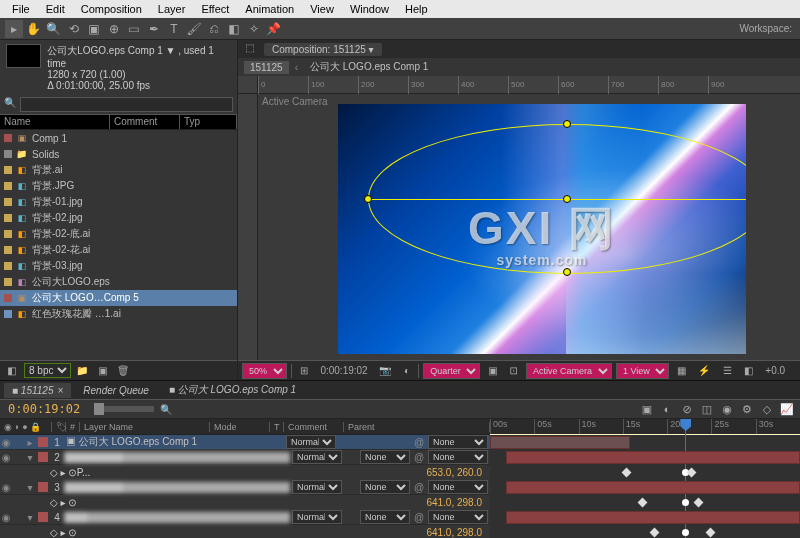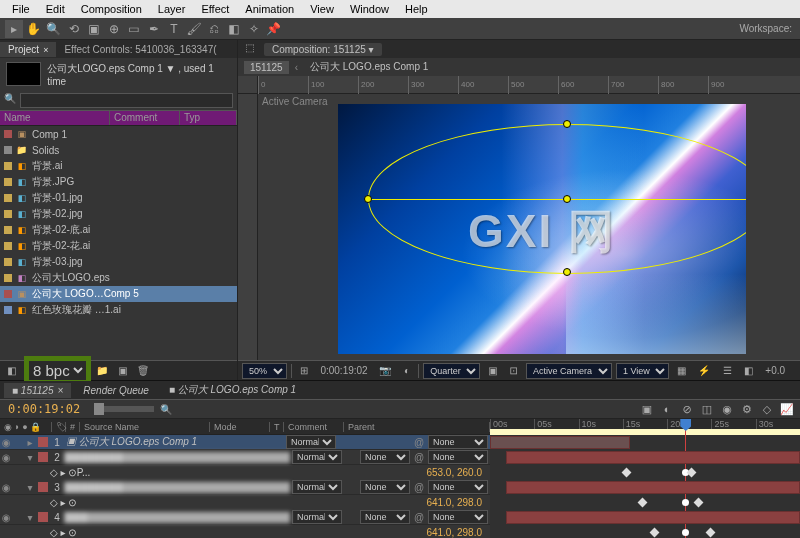--- a/index.html
+++ b/index.html
@@ -27,21 +27,21 @@
 .panel-tab .close { margin-left: 4px; font-size: 9px; }
 
 .comp-info { padding: 4px 6px; background: #353535; display: flex; gap: 6px; }
 .comp-thumb { width: 36px; height: 24px; background: #000; border: 1px solid #555; }
 .comp-text { font-size: 10px; color: #ccc; }
 
 .search-row { padding: 2px 4px; display: flex; gap: 2px; }
 .search-row .search-icon { width: 14px; height: 14px; }
 .search-row input { flex: 1; background: #2a2a2a; border: 1px solid #555; color: #ccc; font-size: 10px; padding: 1px 3px; }
 
-.list-header { background: #701a75; height: 16px; display: flex; font-size: 10px; color: #999; border-top: 1px solid #555; border-bottom: 1px solid #222; }
+.list-header { background: #000000; height: 16px; display: flex; font-size: 10px; color: #999; border-top: 1px solid #555; border-bottom: 1px solid #222; }
 .list-header .col { padding: 1px 4px; border-right: 1px solid #555; }
 .col-name { width: 110px; }
 .col-comment { width: 70px; }
 .col-type { flex: 1; }
 
 .project-list { flex: 1; overflow-y: auto; background: #353535; }
 .project-item { height: 16px; display: flex; align-items: center; padding: 0 4px; font-size: 10px; cursor: pointer; }
 .project-item.selected { background: #5a7fa8; color: #fff; }
 .project-item .swatch { width: 8px; height: 8px; margin-right: 3px; }
 .project-item .icon { width: 14px; height: 12px; margin-right: 3px; display: inline-flex; align-items: center; justify-content: center; font-size: 9px; }
@@ -50,21 +50,21 @@
 .swatch.c3 { background: #7090c0; }
 .swatch.folder { background: #888; }
 .icon.ai { color: #ff9a00; }
 .icon.jpg { color: #5ab0d0; }
 .icon.eps { color: #c080c0; }
 .icon.comp { color: #b89060; }
 .icon.folder { color: #aaa; }
 
 .project-footer { background: #2a2a2a; height: 20px; display: flex; align-items: center; padding: 0 4px; gap: 4px; border-top: 1px solid #555; }
 .project-footer .btn { width: 16px; height: 16px; color: #aaa; cursor: pointer; text-align: center; line-height: 16px; }
-.bpc-select { background: #2a2a2a; border: 5px solid #4d7c0f; color: #ccc; font-size: 15px; }
+.bpc-select { background: #2a2a2a; border: 1px solid #4d7c0f; color: #ccc; font-size: 10px; }
 
 
 .comp-panel { flex: 1; background: #353535; display: flex; flex-direction: column; position: relative; }
 .comp-tabs { background: #2a2a2a; height: 18px; display: flex; align-items: center; gap: 6px; padding: 0 4px; }
 .comp-tabs .tab-btn { width: 16px; height: 14px; color: #aaa; cursor: pointer; text-align: center; }
 .comp-tabs .pill { background: #404040; padding: 1px 8px; border-radius: 2px; font-size: 10px; }
 
 .breadcrumb { background: #353535; height: 18px; display: flex; align-items: center; padding: 0 6px; gap: 6px; font-size: 10px; }
 .breadcrumb .crumb { padding: 1px 6px; cursor: pointer; }
 .breadcrumb .crumb.active { background: #505050; }
@@ -82,21 +82,21 @@
 .canvas::before { content: ""; position: absolute; inset: 0; background: radial-gradient(ellipse at 70% 60%, rgba(255,255,255,0.4) 0%, transparent 40%), linear-gradient(90deg, transparent 40%, rgba(255,200,255,0.3) 55%, rgba(100,200,255,0.4) 60%, transparent 75%); }
 .canvas .city { position: absolute; bottom: 0; right: 0; width: 180px; height: 80px; background: linear-gradient(0deg, rgba(200,230,255,0.6), transparent); }
 .canvas .ellipse-path { position: absolute; top: 20px; left: 30px; width: 400px; height: 150px; border: 1px solid #eeee00; border-radius: 50%; }
 .canvas .anchor { position: absolute; width: 8px; height: 8px; background: #eeee00; border: 1px solid #000; border-radius: 50%; }
 .canvas .handle-line { position: absolute; height: 1px; background: #eeee00; }
 .watermark { position: absolute; top: 50%; left: 50%; transform: translate(-50%,-45%); font-size: 46px; font-weight: bold; color: rgba(255,255,255,0.65); text-shadow: 1px 1px 2px rgba(0,0,0,0.4); letter-spacing: 2px; pointer-events: none; }
 .watermark .sub { font-size: 14px; letter-spacing: 1px; display: block; text-align: center; margin-top: -8px; }
 
 .viewer-footer { background: #2a2a2a; height: 20px; display: flex; align-items: center; padding: 0 4px; gap: 4px; border-top: 1px solid #555; font-size: 10px; }
 .vf-btn { padding: 1px 4px; color: #aaa; cursor: pointer; }
-.vf-select { background: #0f172a; border: 1px solid #555; color: #ccc; font-size: 9px; padding: 1px 2px; }
+.vf-select { background: #be185d; border: 1px solid #555; color: #ccc; font-size: 9px; padding: 1px 2px; }
 .vf-sep { width: 1px; height: 14px; background: #555; }
 
 
 .timeline { background: #2a2a2a; height: 158px; display: flex; flex-direction: column; border-top: 1px solid #111; }
 .tl-tabs { height: 18px; display: flex; align-items: center; padding: 0 4px; gap: 4px; background: #2a2a2a; }
 .tl-tab { padding: 2px 8px; font-size: 10px; cursor: pointer; font-style: italic; }
 .tl-tab.active { background: #404040; }
 .tl-tab .close { margin-left: 4px; }
 
 .tl-controls { height: 22px; display: flex; align-items: center; background: #353535; border-top: 1px solid #555; border-bottom: 1px solid #222; }
@@ -106,31 +106,31 @@
 .tl-icons { display: flex; gap: 2px; margin-left: auto; padding-right: 4px; }
 .tl-icons .ico { width: 18px; height: 18px; color: #aaa; cursor: pointer; text-align: center; line-height: 18px; font-size: 11px; }
 
 .tl-ruler-area { flex: 1; display: flex; }
 .tl-left { width: 490px; background: #353535; overflow: hidden; }
 .tl-right { flex: 1; background: #303030; position: relative; }
 
 .tl-header-row { height: 16px; display: flex; align-items: center; background: #2a2a2a; font-size: 9px; color: #999; border-bottom: 1px solid #222; }
 .tl-header-row .h { padding: 0 4px; border-right: 1px solid #555; }
 
-.tl-time-ruler { position: absolute; top: 0; left: 0; right: 0; height: 16px; background: #2a2a2a; border-bottom: 6px solid #fef9c3; display: flex; font-size: 9px; color: #888; }
+.tl-time-ruler { position: absolute; top: 0; left: 0; right: 0; height: 16px; background: #2a2a2a; border-bottom: 1px solid #fef9c3; display: flex; font-size: 9px; color: #888; }
 .tl-time-ruler .tick { flex: 1; border-left: 1px solid #555; padding-left: 2px; }
 .tl-playhead { position: absolute; top: 0; bottom: 0; width: 1px; background: #d04040; }
 .tl-playhead::before { content: ""; position: absolute; top: 0; left: -5px; width: 11px; height: 12px; background: #4080d0; clip-path: polygon(0 0, 100% 0, 100% 60%, 50% 100%, 0 60%); }
 
 .tl-layer { height: 15px; display: flex; align-items: center; font-size: 10px; border-bottom: 1px solid #2a2a2a; }
 .tl-layer.sel { background: #385070; }
 .tl-layer .toggle { width: 12px; text-align: center; color: #888; }
 .tl-layer .swatch2 { width: 10px; height: 10px; margin: 0 2px; }
 .tl-layer .num { width: 14px; text-align: center; }
-.tl-layer .name { flex: 1; overflow: hidden; white-space: nowrap; padding-left: 2px; font-style: italic; }
+.tl-layer .name { flex: 1; overflow: hidden; white-space: nowrap; padding-left: 2px; }
 .tl-layer .dropdown { background: #2a2a2a; border: 1px solid #555; color: #ccc; font-size: 9px; width: 50px; margin: 0 2px; }
 .tl-layer .dropdown.wide { width: 60px; }
 .tl-layer .at { color: #888; width: 14px; text-align: center; }
 
 .tl-prop { height: 15px; display: flex; align-items: center; font-size: 10px; padding-left: 50px; color: #ccc; }
 .tl-prop .val { color: #e8b050; margin-left: auto; margin-right: 8px; }
 
 .tl-track { position: absolute; left: 0; height: 15px; }
 .tl-bar { position: absolute; height: 13px; top: 1px; background: #8a4040; border: 1px solid #6a3030; }
 .tl-key { position: absolute; width: 7px; height: 7px; background: #ddd; transform: rotate(45deg); top: 4px; }
@@ -168,28 +168,26 @@
   <div class="tool">◧</div>
   <div class="tool">✧</div>
   <div class="tool">📌</div>
   <div class="spacer"></div>
   <span class="workspace-label">Workspace:</span>
 </div>
 
 <div class="main">
 
   <div class="left-panel">
-    <div class="panel-tabs">
-      <div class="panel-tab active"><span>Project</span><span class="close">×</span></div>
-      <div class="panel-tab"><span>Effect Controls: 5410036_163347(</span></div>
-    </div>
     <div class="comp-info">
       <div class="comp-thumb"></div>
       <div class="comp-text">
         <div>公司大LOGO.eps Comp 1 ▼ , used 1 time</div>
+        <div>1280 x 720 (1.00)</div>
+        <div>Δ 0:01:00:00, 25.00 fps</div>
       </div>
     </div>
     <div class="search-row">
       <span class="search-icon">🔍</span>
       <input type="text" placeholder="" style="">
     </div>
     <div class="list-header">
       <div class="col col-name">Name</div>
       <div class="col col-comment">Comment</div>
       <div class="col col-type">Typ</div>
@@ -287,20 +285,21 @@
           <div class="city"></div>
           <div class="ellipse-path"></div>
           <div class="handle-line" style="top:95px; left:30px; width:430px;"></div>
           <div class="anchor" style="top:16px; left:225px;"></div>
           <div class="anchor" style="top:91px; left:26px;"></div>
           <div class="anchor" style="top:91px; left:225px;"></div>
           <div class="anchor" style="top:88px; left:426px;"></div>
           <div class="anchor" style="top:164px; left:225px;"></div>
           <div class="watermark">
             <span>GXI 网</span>
+            <span class="sub">system.com</span>
           </div>
         </div>
       </div>
     </div>
     <div class="viewer-footer">
       <select class="vf-select"><option>50%</option></select>
       <div class="vf-sep"></div>
       <span class="vf-btn">⊞</span>
       <span class="vf-btn">0:00:19:02</span>
       <span class="vf-btn">📷</span>
@@ -342,21 +341,21 @@
       <div class="ico">◇</div>
       <div class="ico">📈</div>
     </div>
   </div>
   <div class="tl-ruler-area">
     <div class="tl-left">
       <div class="tl-header-row">
         <div class="h" style="width:52px">◉ ◗ ● 🔒</div>
         <div class="h" style="width:14px">🏷</div>
         <div class="h" style="width:14px">#</div>
-        <div class="h" style="width:130px">Source Name</div>
+        <div class="h" style="width:130px">Layer Name</div>
         <div class="h" style="width:60px">Mode</div>
         <div class="h" style="width:14px">T</div>
         <div class="h" style="width:60px">Comment</div>
         <div class="h" style="flex:1">Parent</div>
       </div>
 
       <div class="tl-layer sel">
         <span class="toggle">◉</span>
           <span class="toggle"> </span>
           <span class="toggle">▸</span>

